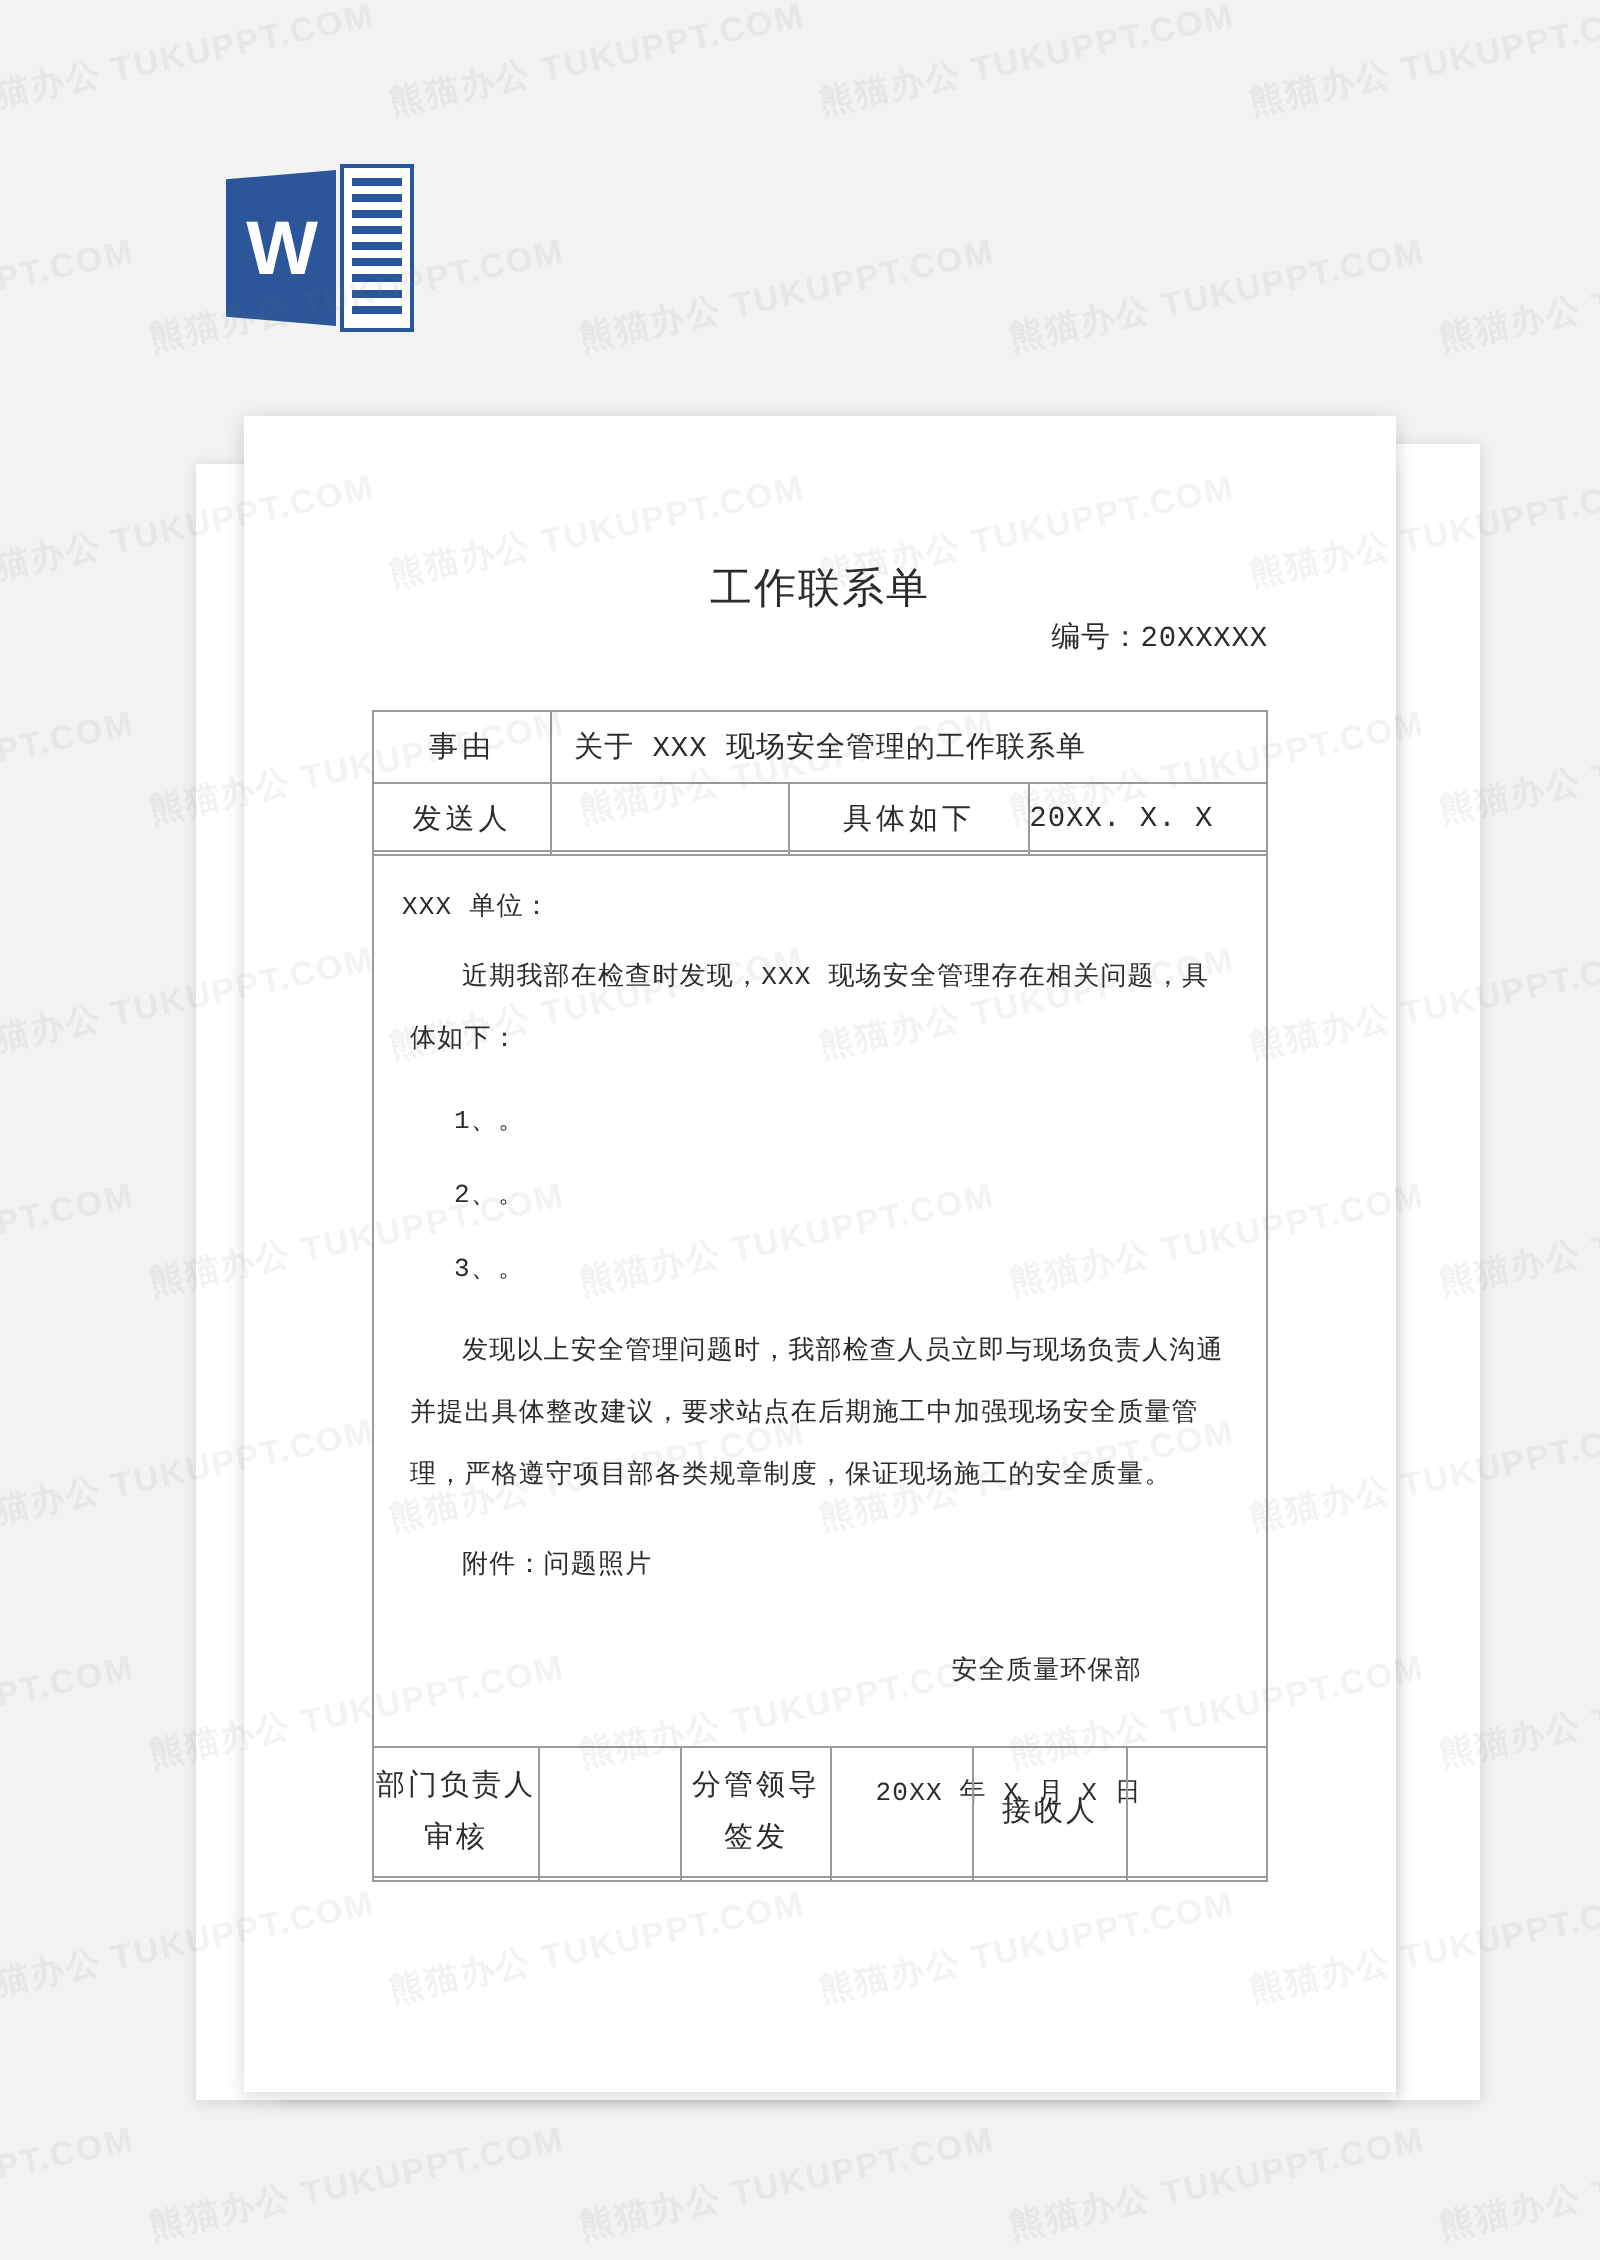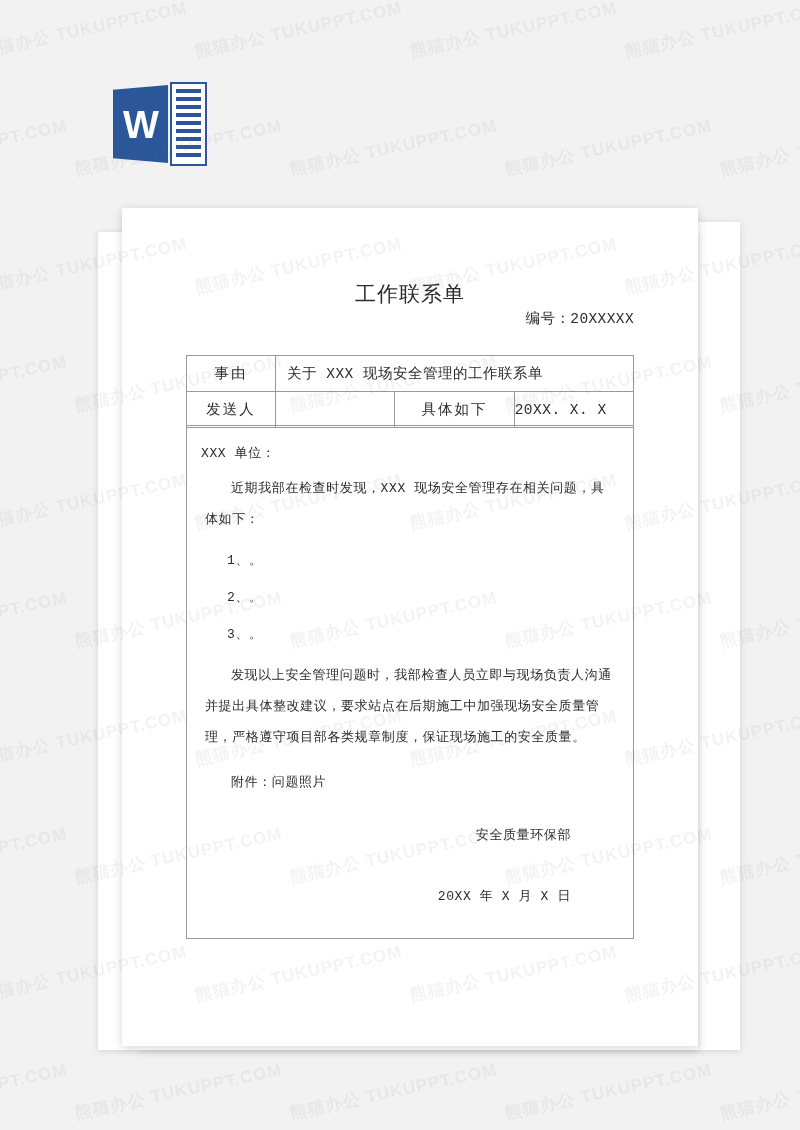--- a/index.html
+++ b/index.html
@@ -273,20 +273,38 @@
           <p class="p-indent">附件：问题照片</p>
           <div class="gap-sm"></div>
           <p class="p-right">安全质量环保部</p>
           <div class="gap-sm"></div>
           <p class="p-right">20XX 年 X 月 X 日</p>
         </td>
       </tr>
     </tbody>
       </table>
 
+    <table class="doc-table" id="table-sign">
+      <tbody>
+          <tr>
+        <td style="width:82px">
+          <span>部门负责人</span><br>
+          <span>审核</span>
+        </td>
+        <td style="width:70px"></td>
+        <td style="width:74px">
+          <span>分管领导</span><br>
+          <span>签发</span>
+        </td>
+        <td style="width:70px"></td>
+        <td style="width:76px">接收人</td>
+        <td></td>
+      </tr>
+    </tbody>
+      </table>
 
   </div>
 </div>
 
 <div id="watermark-layer">
     <div class="wm" style="left: -20px; top: 40px;">熊猫办公 TUKUPPT.COM</div>
     <div class="wm" style="left: 195px; top: 40px;">熊猫办公 TUKUPPT.COM</div>
     <div class="wm" style="left: 410px; top: 40px;">熊猫办公 TUKUPPT.COM</div>
     <div class="wm" style="left: 625px; top: 40px;">熊猫办公 TUKUPPT.COM</div>
     <div class="wm" style="left: -140px; top: 158px;">熊猫办公 TUKUPPT.COM</div>

